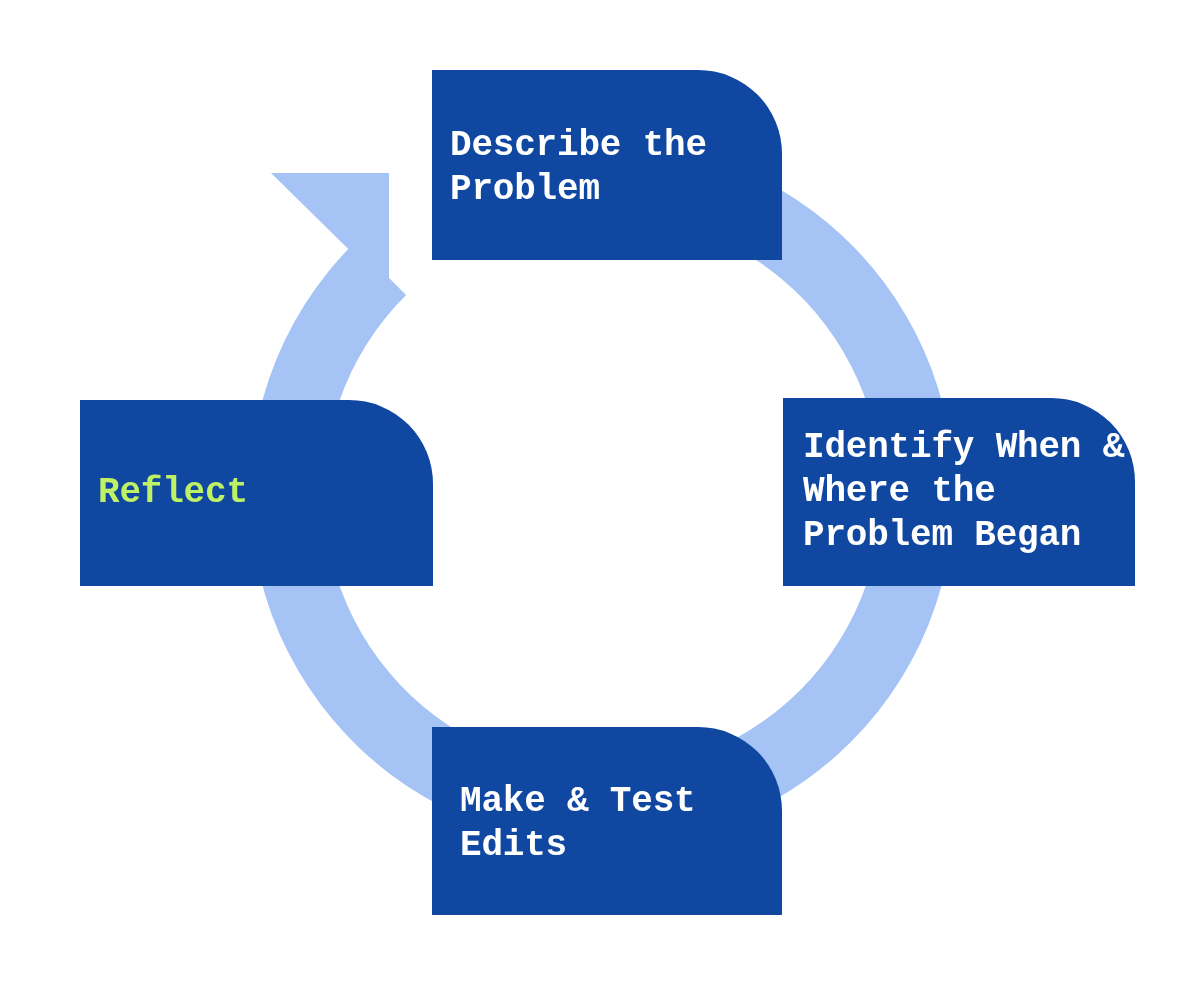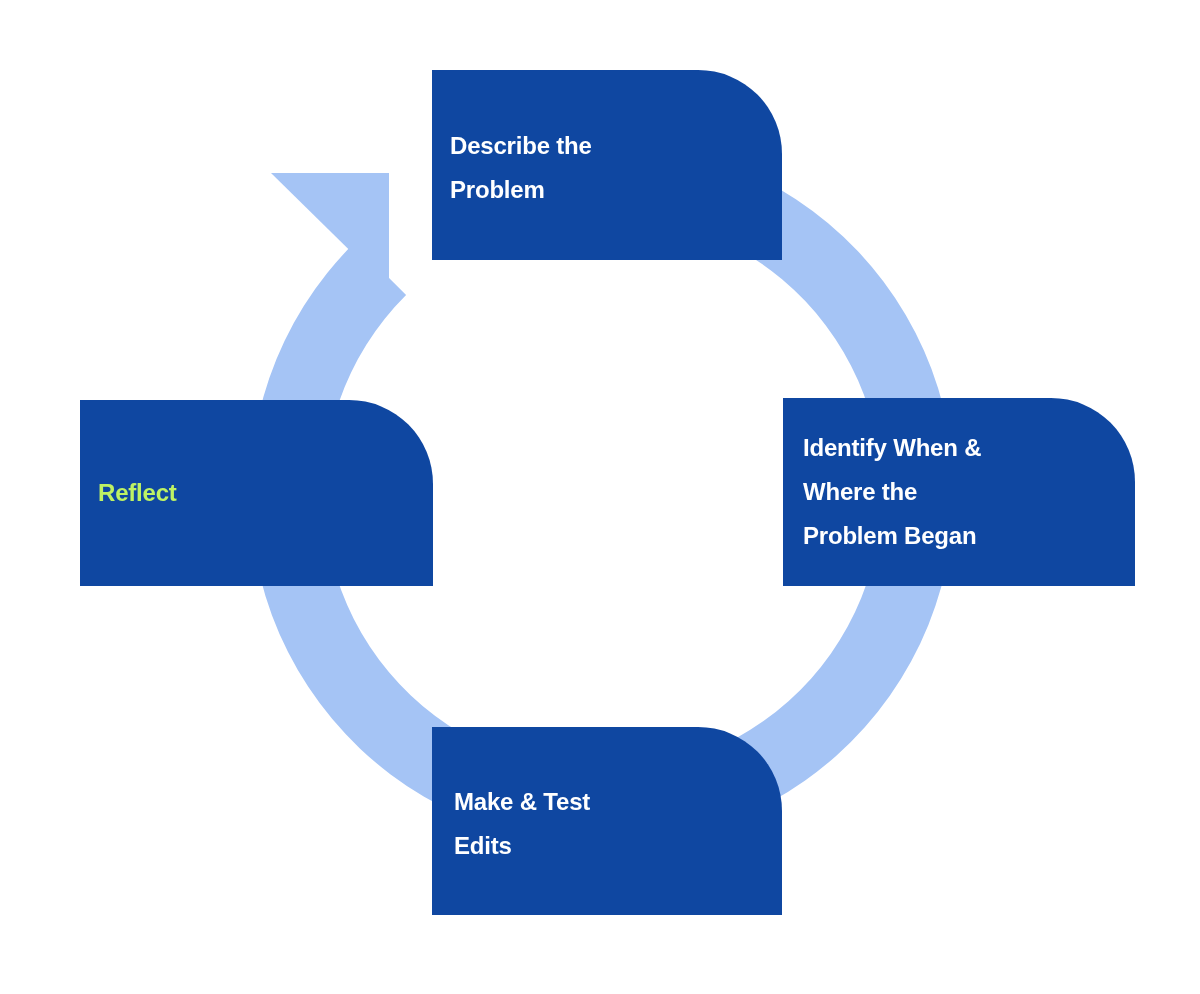--- a/index.html
+++ b/index.html
@@ -29,23 +29,23 @@
   .step-box {
     position: absolute;
     box-sizing: border-box;
     background: #0f47a1;
     display: flex;
     align-items: center;
     z-index: 3;
   }
   .step-label {
     color: #ffffff;
-    font-family: Liberation Sans, sans-serif;
+    font-family: Liberation Mono, monospace;
     font-weight: bold;
-    font-size: 24px;
+    font-size: 36px;
     line-height: 44px;
     letter-spacing: -0.2px;
     white-space: pre-line;
     display: block;
   }
 
   
   #step-describe {
     left: 432px;
     top: 70px;
@@ -70,21 +70,21 @@
   }
   #step-identify .step-label { }
 
   
   #step-make {
     left: 432px;
     top: 727px;
     width: 350px;
     height: 188px;
     border-top-right-radius: 84px;
-    padding-left: 22px;
+    padding-left: 28px;
     padding-right: 14px;
   }
   #step-make .step-label { margin-top: 6px; }
 
   
   #step-reflect {
     left: 80px;
     top: 400px;
     width: 353px;
     height: 186px;

